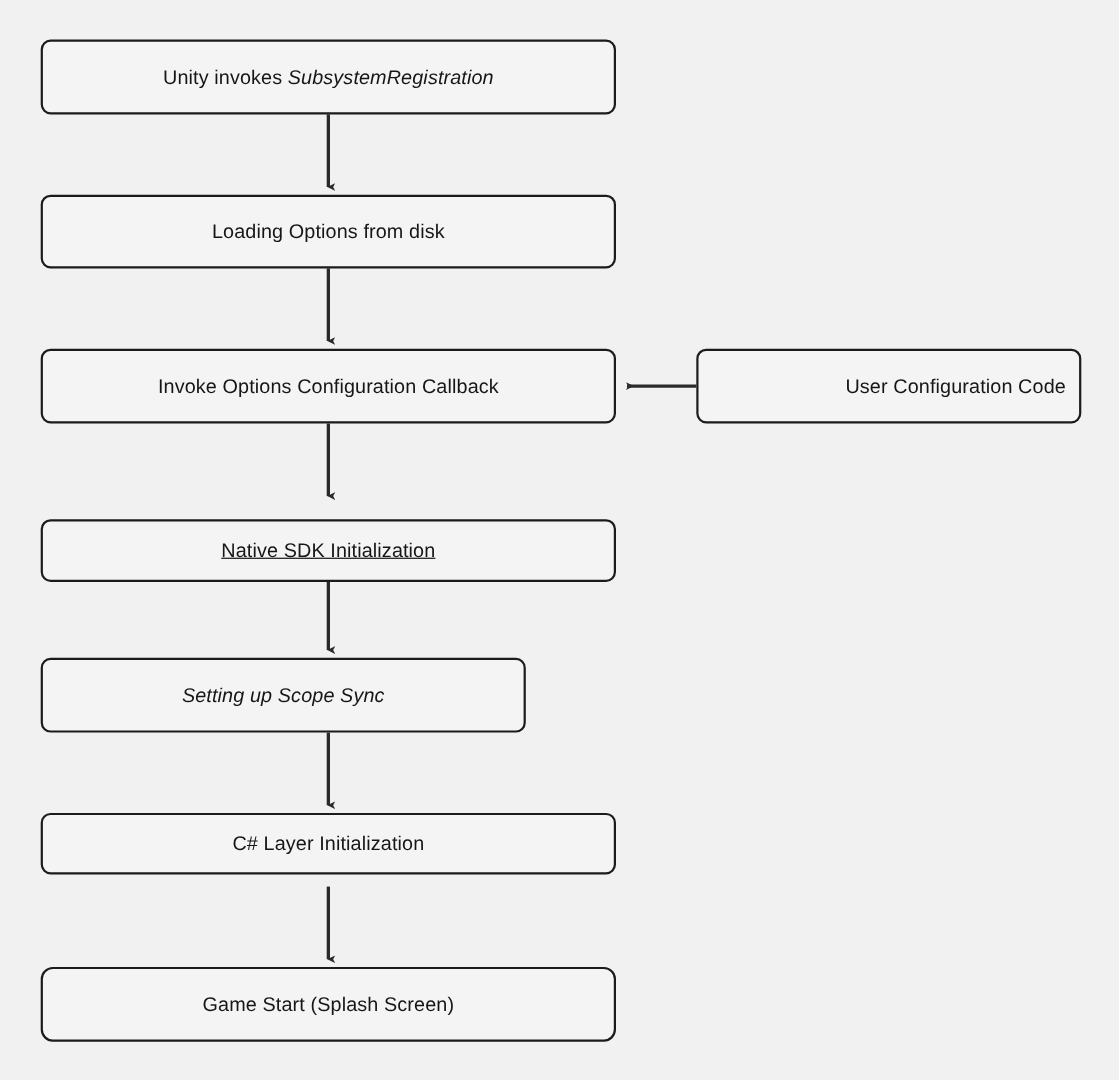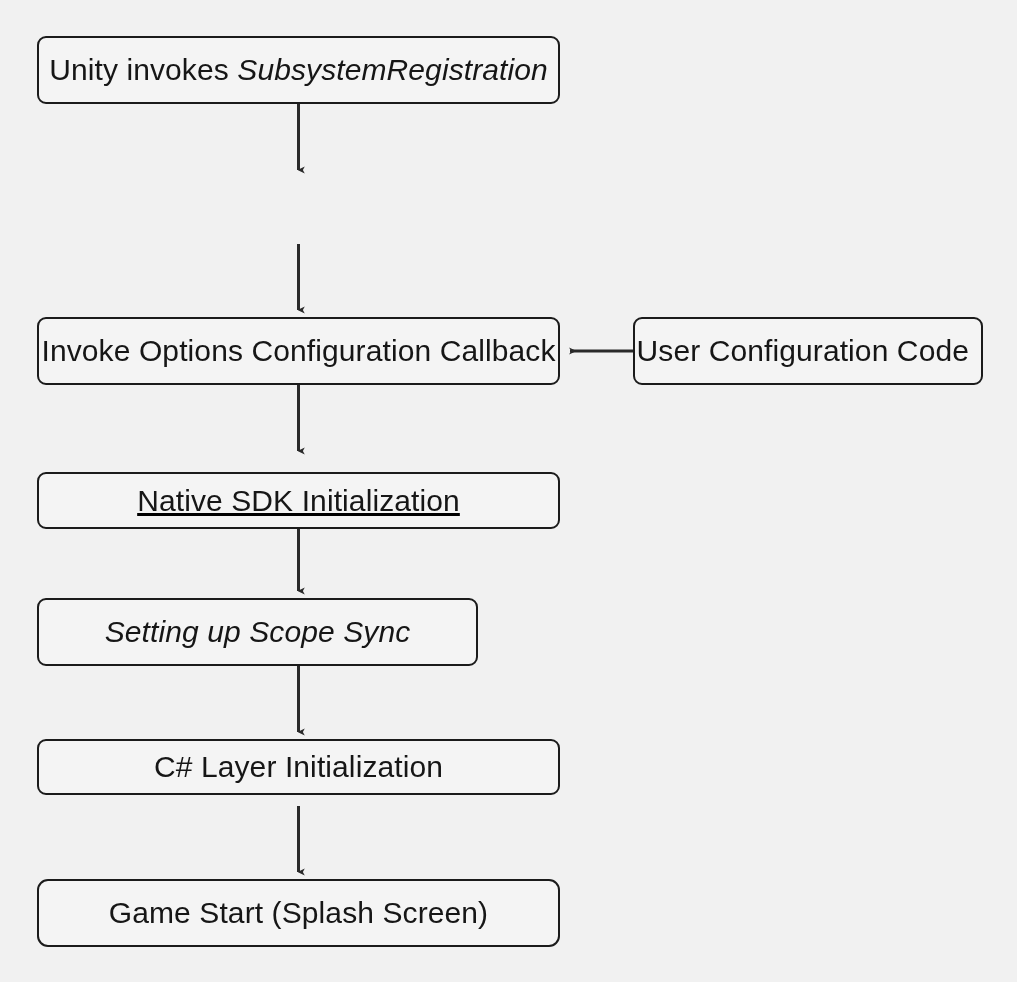--- a/index.html
+++ b/index.html
@@ -32,21 +32,21 @@
     box-sizing: border-box;
     background: #f4f4f4;
     border: 2.6px solid #1b1b1b;
     border-radius: 9px;
     display: flex;
     align-items: center;
     justify-content: center;
     text-align: center;
   }
   .node-label {
-    font-size: 30px;
+    font-size: 18px;
     line-height: 1.25;
     color: #161616;
     letter-spacing: 0.1px;
     white-space: nowrap;
     padding: 0 12px;
   }
   .node-label .em {
     font-style: italic;
   }
 </style>
@@ -73,20 +73,23 @@
       <line x1="298.5" y1="666" x2="298.5" y2="732" marker-end="url(#arrow-down)"></line>
       <line x1="298.5" y1="806" x2="298.5" y2="872" marker-end="url(#arrow-down)"></line>
       <line x1="633" y1="351" x2="570" y2="351" marker-end="url(#arrow-left)"></line>
     </g>
   </svg>
 
   <div class="node" style="left:37px; top:36px; width:523px; height:68px;">
     <div class="node-label"><span>Unity invokes </span><span class="em">SubsystemRegistration</span></div>
   </div>
 
+  <div class="node" style="left:37px; top:177px; width:523px; height:67px;">
+    <div class="node-label">Loading Options from disk</div>
+  </div>
 
   <div class="node" style="left:37px; top:317px; width:523px; height:68px;">
     <div class="node-label">Invoke Options Configuration Callback</div>
   </div>
 
   <div class="node" style="left:37px; top:472px; width:523px; height:57px;text-decoration:underline;">
     <div class="node-label">Native SDK Initialization</div>
   </div>
 
   <div class="node" style="left:37px; top:598px; width:441px; height:68px;font-style:italic;">

